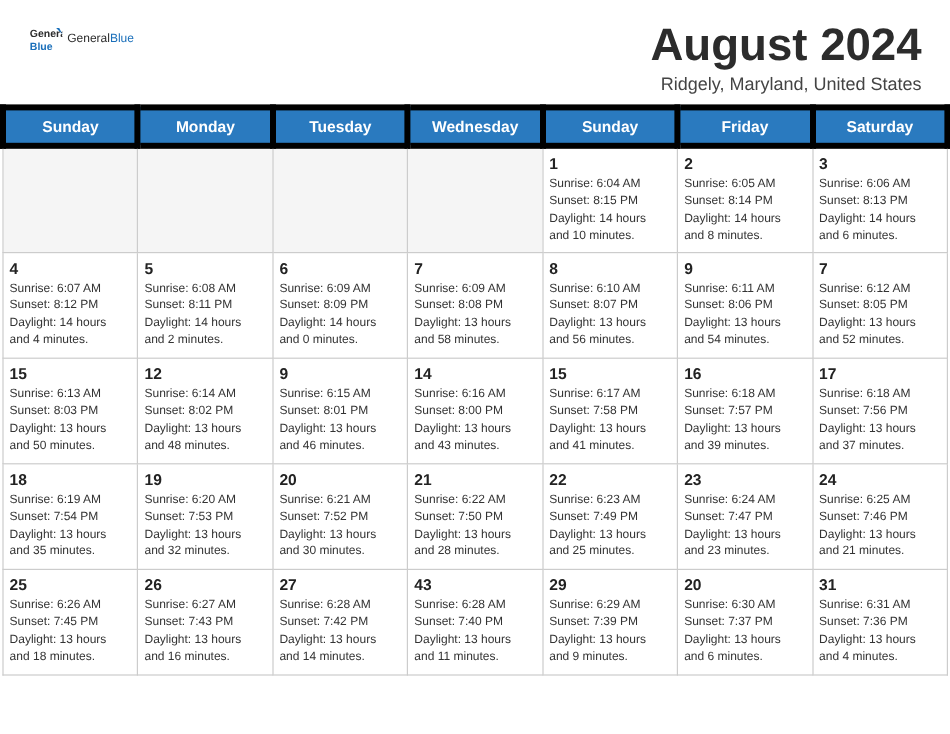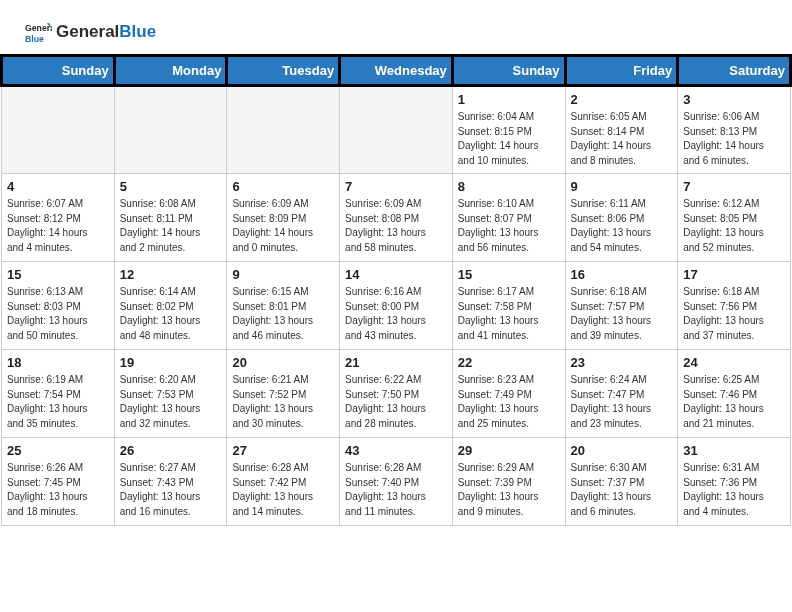--- a/index.html
+++ b/index.html
@@ -40,25 +40,25 @@
     }
     .calendar {
       width: 100%;
       border-collapse: collapse;
       margin: 0;
       table-layout: fixed;
     }
     .calendar th {
       background: #2a7abf;
       color: #fff;
-      text-align: right;
+      text-align: center;
       padding: 6px 4px;
       font-size: 13px;
       font-weight: bold;
-      border: 3px solid #000000;
+      border: 5px solid #000000;
     }
     .calendar td {
       border: 1px solid #ccc;
       vertical-align: top;
       padding: 5px 5px 5px 5px;
       font-size: 11px;
       color: #222;
       height: 88px;
       background: #fff;
     }
@@ -82,24 +82,28 @@
 
 <div class="header">
   <div class="logo">
     <svg class="logo-icon" viewBox="0 0 32 32">
       <rect width="32" height="32" fill="none"></rect>
       <text x="1" y="15" font-size="10" font-weight="bold" fill="#2c2c2c" font-family="Arial">General</text>
       <text x="1" y="27" font-size="10" font-weight="bold" fill="#1a6fba" font-family="Arial">Blue</text>
       <polygon points="26,6 32,12 29,6" fill="#1a6fba"></polygon>
     </svg>
     <div>
-      <div style="font-size:17px;font-weight:bold;line-height:1.1;">
+      <div style="font-size:10px;font-weight:normal;line-height:1.1;">
         <span style="color:#2c2c2c;">General</span><span style="color:#1a6fba;">Blue</span>
       </div>
     </div>
+  </div>
+  <div class="title-area">
+    <div class="month-title">August 2024</div>
+    <div class="subtitle">Ridgely, Maryland, United States</div>
   </div>
 </div>
 
 <table class="calendar">
   <thead>
     <tr id="weekday-header">
     <th>Sunday</th>
         <th>Monday</th>
         <th>Tuesday</th>
         <th>Wednesday</th>

